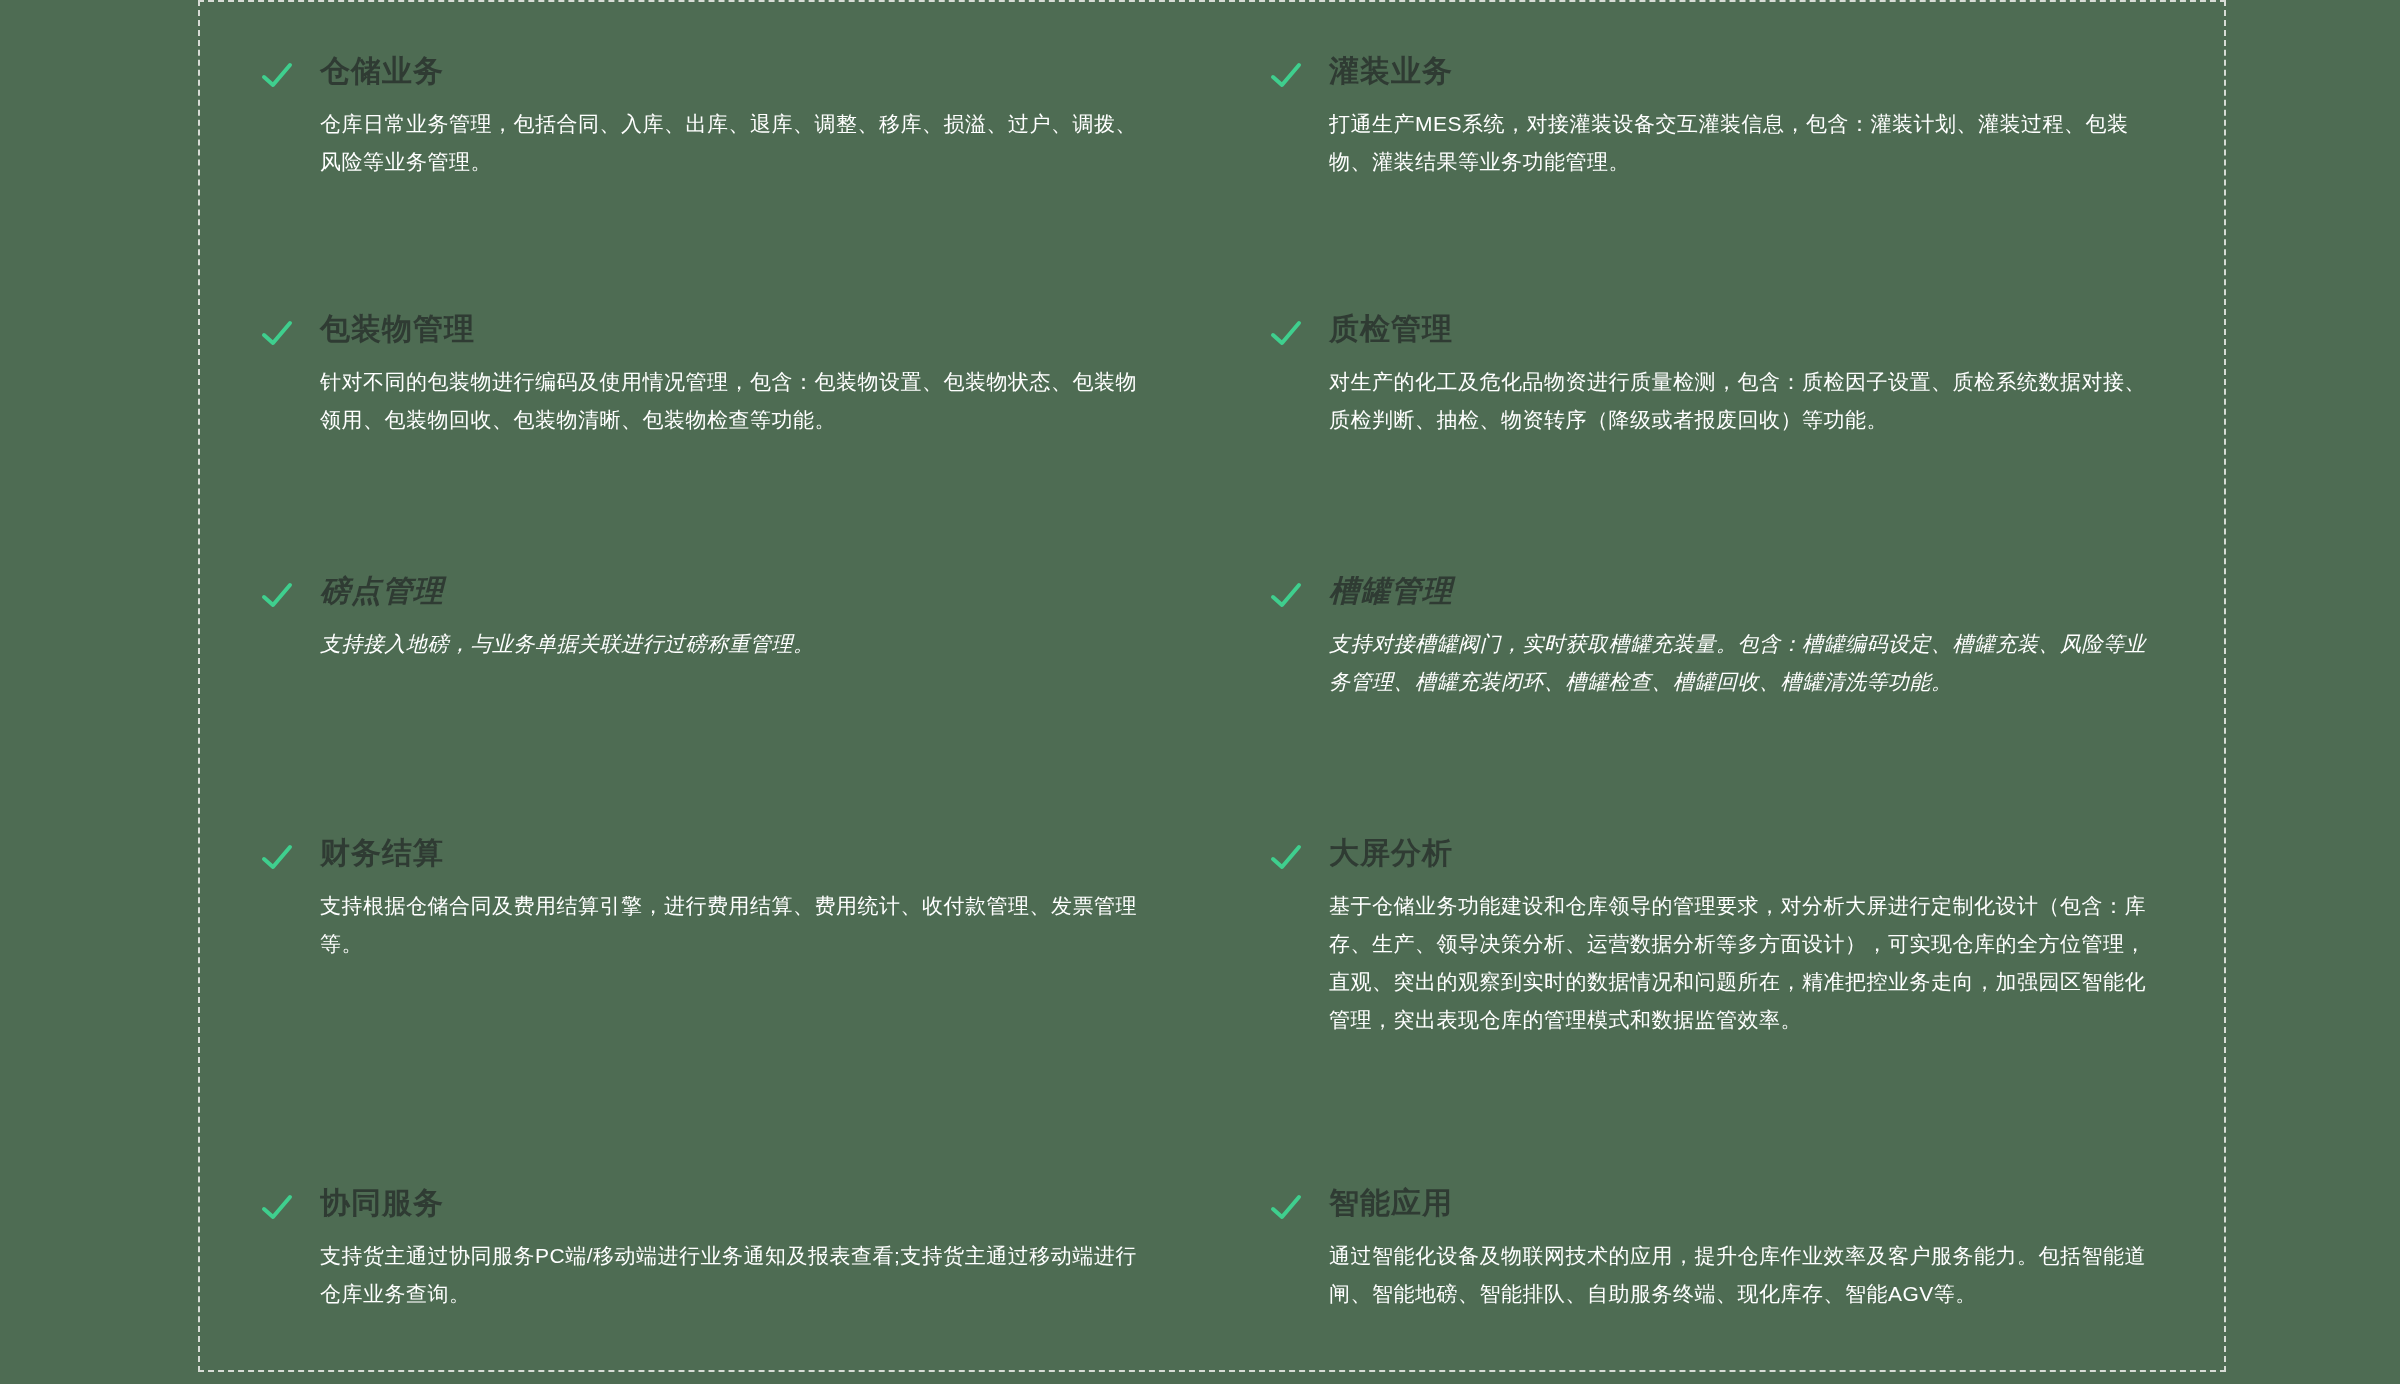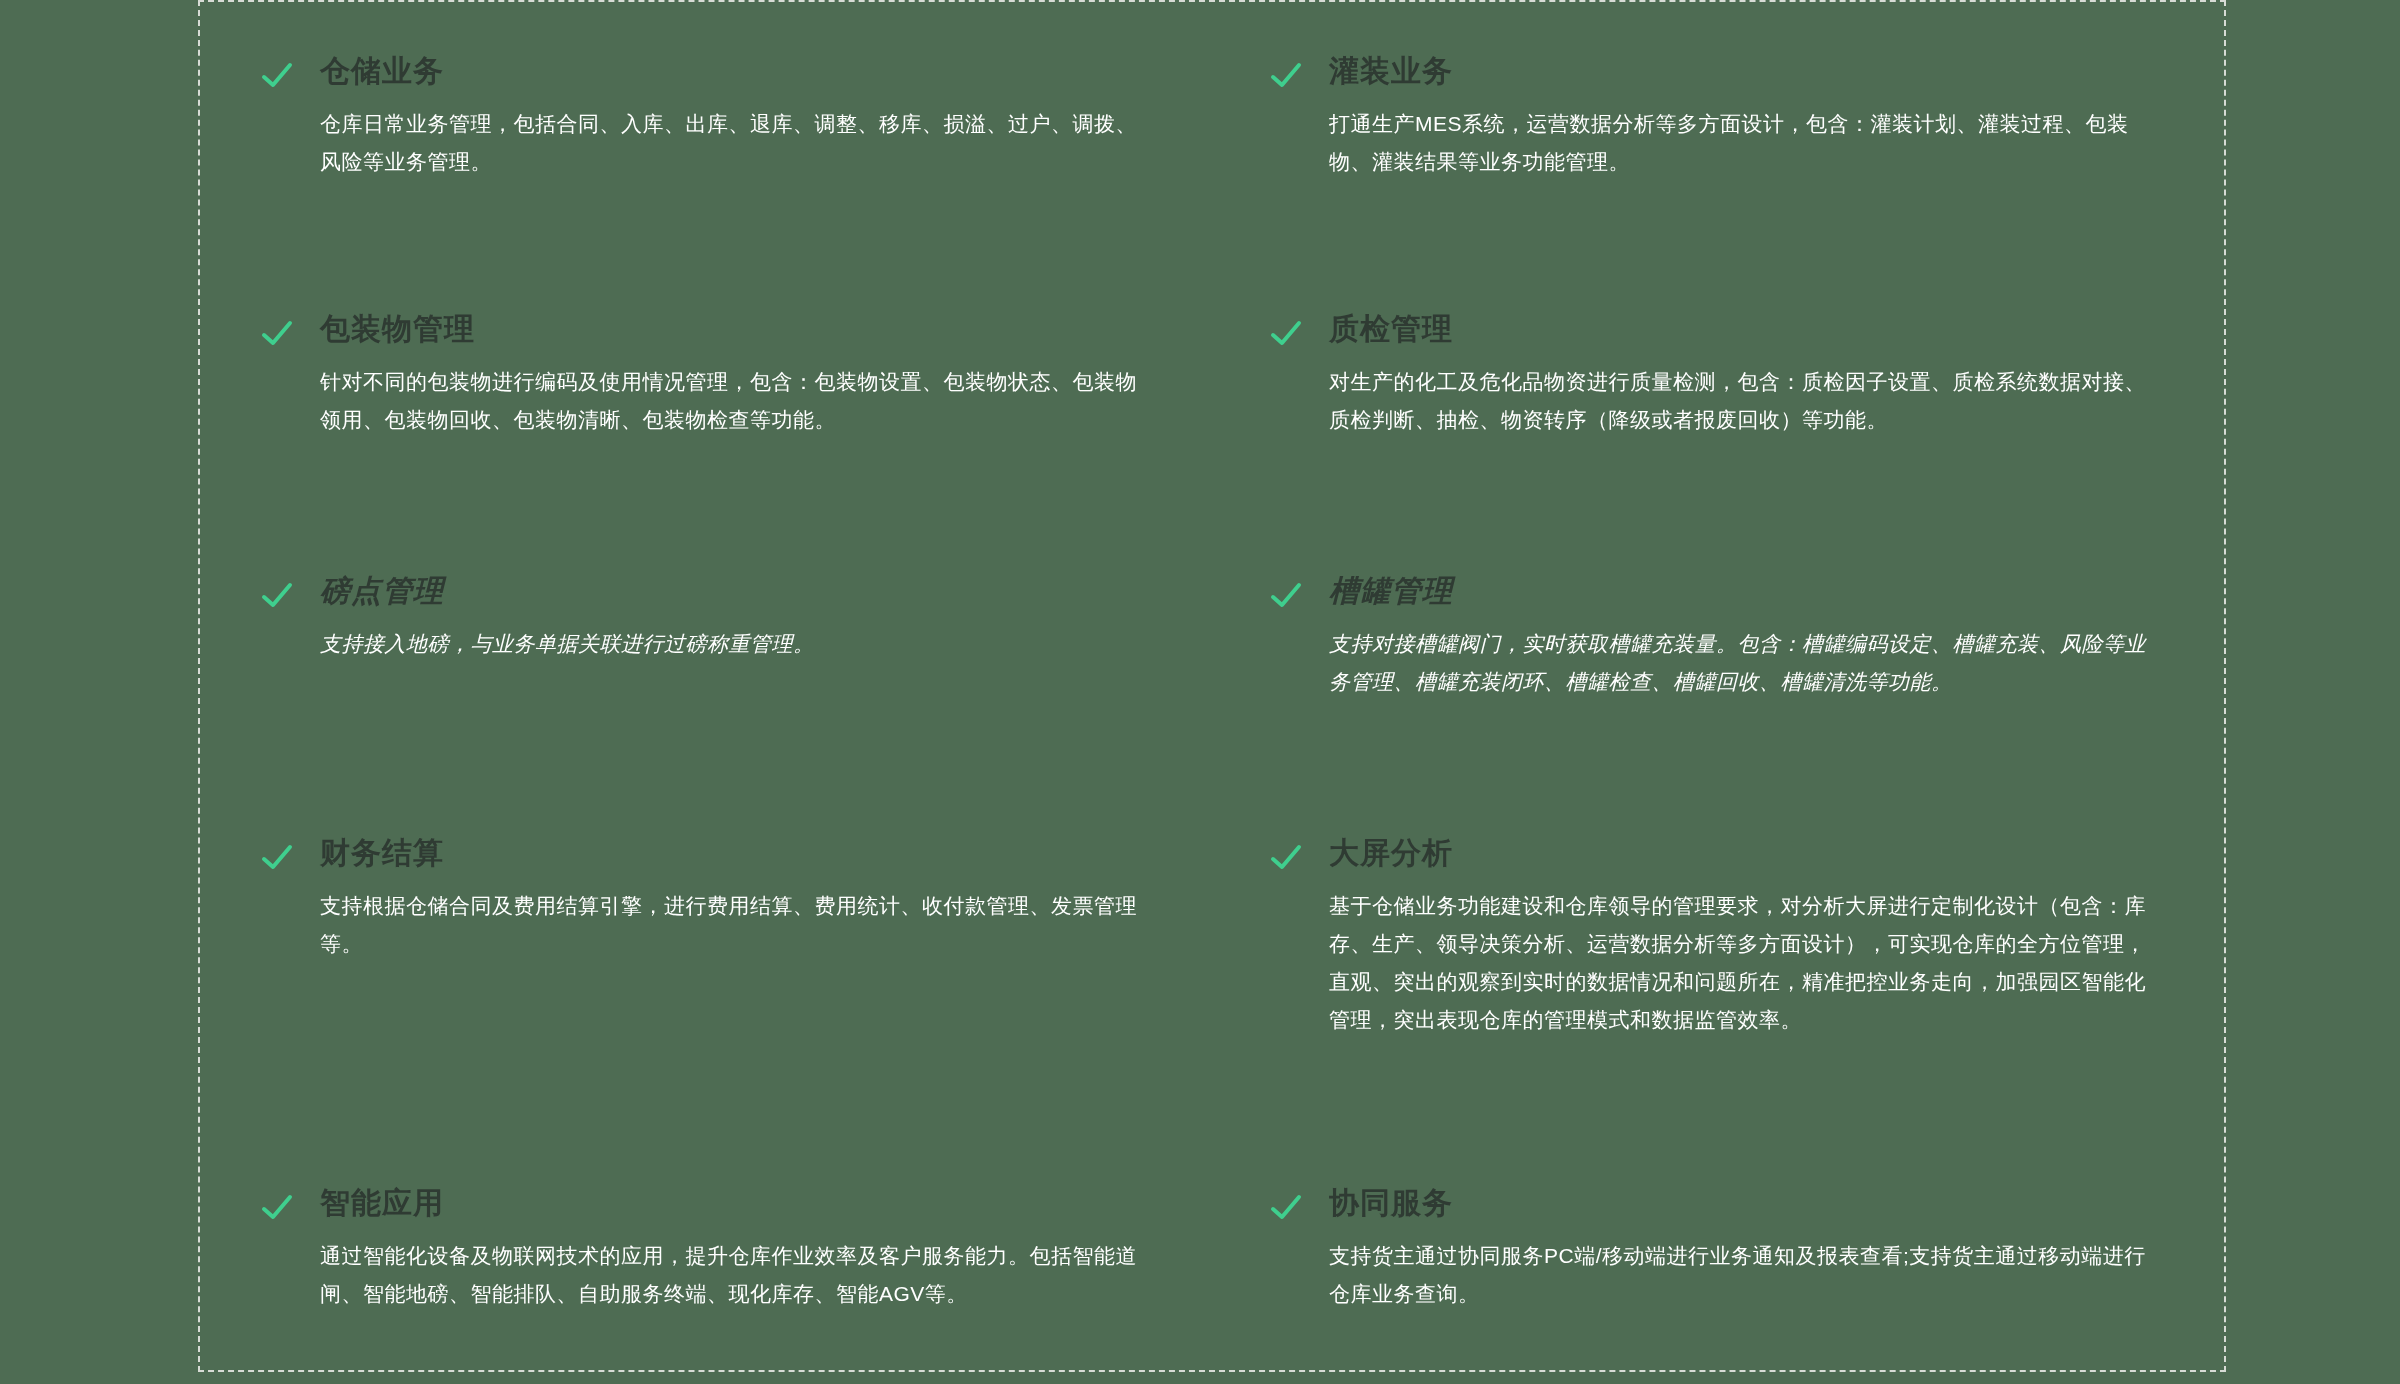--- a/index.html
+++ b/index.html
@@ -93,21 +93,21 @@
       <p class="feature-desc">仓库日常业务管理，包括合同、入库、出库、退库、调整、移库、损溢、过户、调拨、风险等业务管理。</p>
     </div>
 
     <div class="feature row-1">
       <span class="check-icon">
         <svg viewBox="0 0 34 34" width="34" height="34">
             <path d="M4 18 L13 26 L30 6" fill="none" stroke="#3fcf8e" stroke-width="4" stroke-linecap="round" stroke-linejoin="round"></path>
           </svg>
       </span>
       <h3 class="feature-title">灌装业务</h3>
-      <p class="feature-desc">打通生产MES系统，运营数据分析等多方面设计，包含：灌装计划、灌装过程、包装物、灌装结果等业务功能管理。</p>
+      <p class="feature-desc">打通生产MES系统，对接灌装设备交互灌装信息，包含：灌装计划、灌装过程、包装物、灌装结果等业务功能管理。</p>
     </div>
 
     <div class="feature row-2">
       <span class="check-icon">
         <svg viewBox="0 0 34 34" width="34" height="34">
             <path d="M4 18 L13 26 L30 6" fill="none" stroke="#3fcf8e" stroke-width="4" stroke-linecap="round" stroke-linejoin="round"></path>
           </svg>
       </span>
       <h3 class="feature-title">包装物管理</h3>
       <p class="feature-desc">针对不同的包装物进行编码及使用情况管理，包含：包装物设置、包装物状态、包装物领用、包装物回收、包装物清晰、包装物检查等功能。</p>
@@ -162,28 +162,28 @@
       <h3 class="feature-title">大屏分析</h3>
       <p class="feature-desc">基于仓储业务功能建设和仓库领导的管理要求，对分析大屏进行定制化设计（包含：库存、生产、领导决策分析、运营数据分析等多方面设计），可实现仓库的全方位管理，直观、突出的观察到实时的数据情况和问题所在，精准把控业务走向，加强园区智能化管理，突出表现仓库的管理模式和数据监管效率。</p>
     </div>
 
     <div class="feature row-5">
       <span class="check-icon">
         <svg viewBox="0 0 34 34" width="34" height="34">
             <path d="M4 18 L13 26 L30 6" fill="none" stroke="#3fcf8e" stroke-width="4" stroke-linecap="round" stroke-linejoin="round"></path>
           </svg>
       </span>
-      <h3 class="feature-title">智能应用</h3>
-      <p class="feature-desc">通过智能化设备及物联网技术的应用，提升仓库作业效率及客户服务能力。包括智能道闸、智能地磅、智能排队、自助服务终端、现化库存、智能AGV等。</p>
+      <h3 class="feature-title">协同服务</h3>
+      <p class="feature-desc">支持货主通过协同服务PC端/移动端进行业务通知及报表查看;支持货主通过移动端进行仓库业务查询。</p>
     </div>
 
     <div class="feature row-5">
       <span class="check-icon">
         <svg viewBox="0 0 34 34" width="34" height="34">
             <path d="M4 18 L13 26 L30 6" fill="none" stroke="#3fcf8e" stroke-width="4" stroke-linecap="round" stroke-linejoin="round"></path>
           </svg>
       </span>
-      <h3 class="feature-title">协同服务</h3>
-      <p class="feature-desc">支持货主通过协同服务PC端/移动端进行业务通知及报表查看;支持货主通过移动端进行仓库业务查询。</p>
+      <h3 class="feature-title">智能应用</h3>
+      <p class="feature-desc">通过智能化设备及物联网技术的应用，提升仓库作业效率及客户服务能力。包括智能道闸、智能地磅、智能排队、自助服务终端、现化库存、智能AGV等。</p>
     </div>
 
   </div>
 </div>
 
 </body></html>

